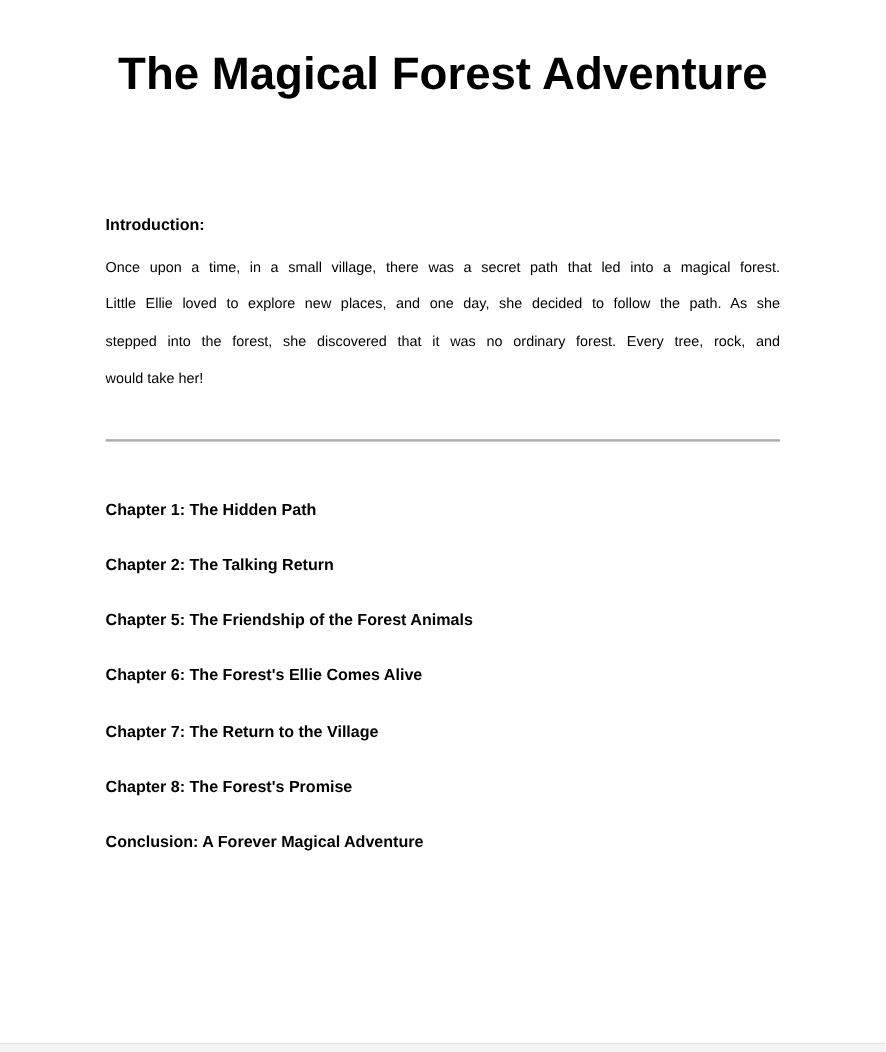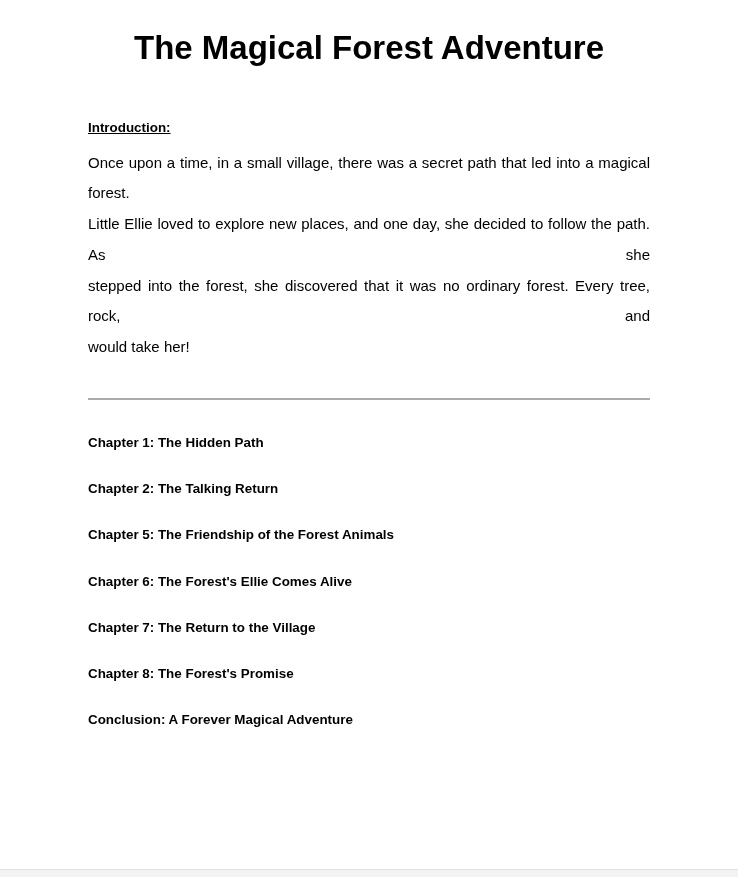--- a/index.html
+++ b/index.html
@@ -16,55 +16,54 @@
     font-family: "Liberation Sans", sans-serif;
     color: #000000;
   }
   .content {
     position: absolute;
     left: 88px;
     top: 0;
     width: 562px;
   }
   .doc-title {
-    margin: 28px 0 0 0;
-    font-size: 33px;
+    margin: 42px 0 0 0;
+    font-size: 38px;
     line-height: 40px;
     font-weight: bold;
     text-align: center;
     white-space: nowrap;
   }
   .intro-heading {
-    margin-top: 45px;
+    margin-top: 91px;
     font-size: 13.4px;
     line-height: 30.7px;
     font-weight: bold;
-    text-decoration: underline;
   }
   .intro-paragraph {
     margin-top: 4px;
   }
   .para-line {
-    font-size: 15px;
+    font-size: 12px;
     line-height: 30.7px;
     text-align: justify;
     text-align-last: justify;
   }
   .para-line.last {
     text-align-last: left;
   }
   .section-divider {
     margin: 35px 0 0 0;
     border: none;
     height: 2px;
     width: 100%;
     background: #ababab;
   }
   .toc-list {
-    margin-top: 28px;
+    margin-top: 42px;
   }
   .toc-item {
     font-size: 13.4px;
     line-height: 30.7px;
     font-weight: bold;
     margin-bottom: 15.6px;
     white-space: nowrap;
   }
   .page-bottom-edge {
     position: absolute;

